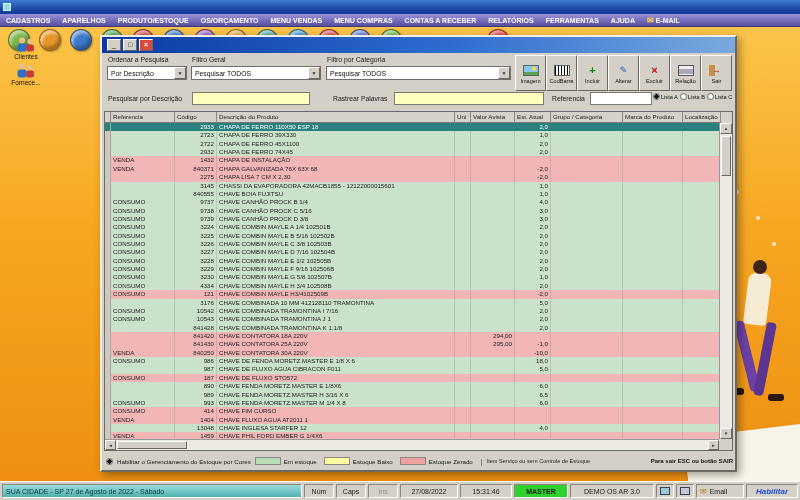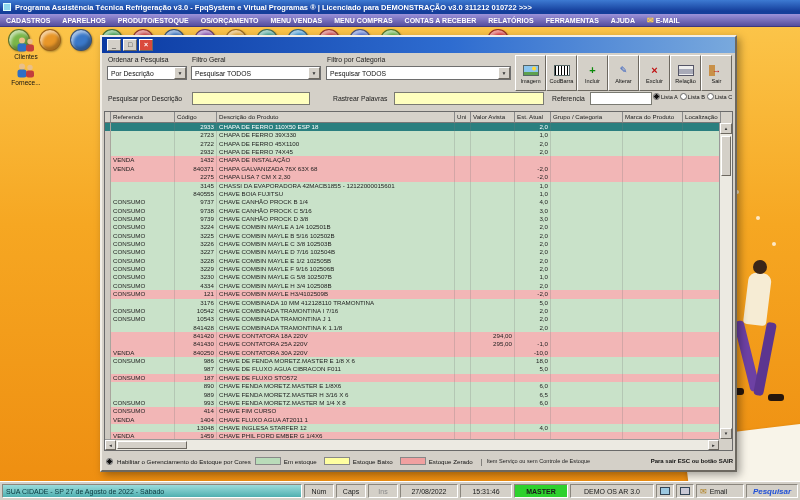--- a/index.html
+++ b/index.html
@@ -127,21 +127,20 @@
   <div class="fig-leg1"></div>
   <div class="fig-leg2"></div>
   <div class="fig-shoe1"></div>
   <div class="fig-shoe2"></div>
   <div class="fig-body"></div>
   <div class="fig-head"></div>
 </div>
 
 <div class="app-titlebar">
   <span class="app-ico"></span>
-  <span class="app-title">Programa Assistência Técnica Refrigeração v3.0 - FpqSystem e Virtual Programas ® | Licenciado para  DEMONSTRAÇÃO v3.0 311212 010722 &gt;&gt;&gt;</span>
 </div>
 
 <div class="menu-bar">
     <div class="menu-item">CADASTROS</div>
     <div class="menu-item">APARELHOS</div>
     <div class="menu-item">PRODUTO/ESTOQUE</div>
     <div class="menu-item">OS/ORÇAMENTO</div>
     <div class="menu-item">MENU VENDAS</div>
     <div class="menu-item">MENU COMPRAS</div>
     <div class="menu-item">CONTAS A RECEBER</div>
@@ -783,14 +782,14 @@
   <div class="sb-cell sb-ico">
       <span class="mini-ico"></span>
     </div>
   <div class="sb-cell sb-ico">
       <span class="mini-ico2"></span>
     </div>
   <div class="sb-cell sb-email">
       <span class="env">✉</span>
       <span>Email</span>
     </div>
-  <div class="sb-cell sb-brand">Pesquisar</div>
+  <div class="sb-cell sb-brand">Habilitar</div>
 </div>
 
 </body></html>

